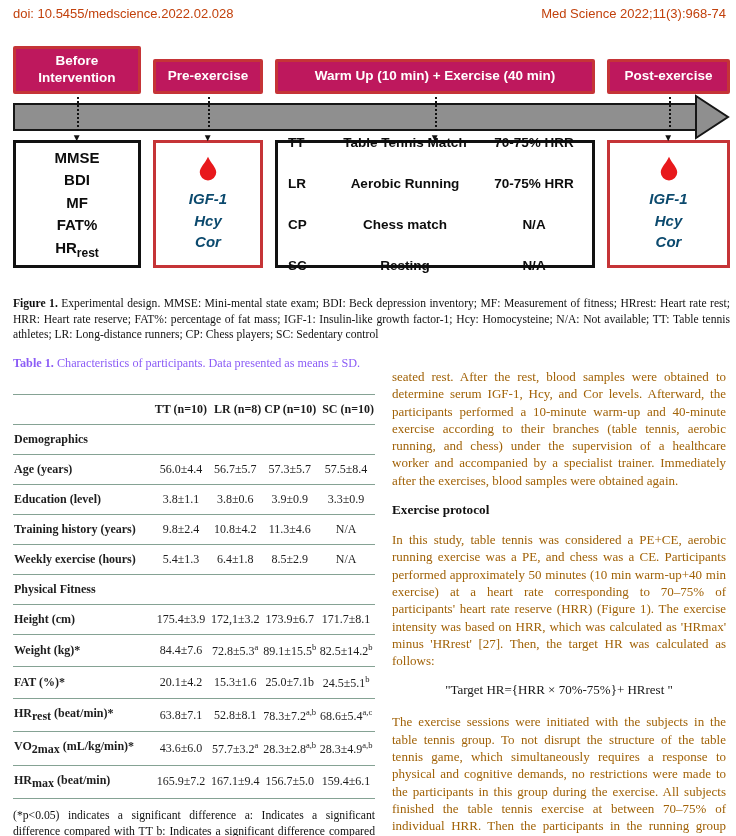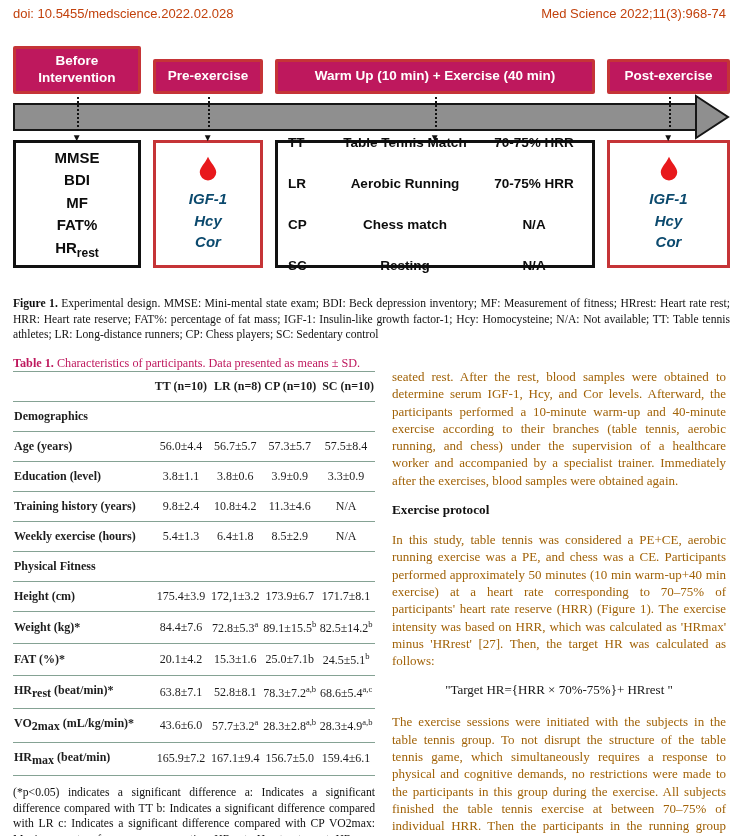--- a/index.html
+++ b/index.html
@@ -39,21 +39,21 @@
   sup.sm{font-size:8.5px;}
   
   .caption{position:absolute;top:296px;left:13px;width:717px;font-size:11.6px;line-height:1.35;
            text-align:justify;color:#111;}
   .caption b{font-weight:bold;}
   
   .cols{position:absolute;top:356px;left:13px;right:10px;display:flex;gap:17px;}
   .leftcol{width:362px;flex:none;}
   .rightcol{flex:1;}
   
-  .tbl-title{font-size:12.2px;margin-bottom:0;color:#be185d;}
+  .tbl-title{font-size:12.2px;margin-bottom:23px;color:#8b5cf6;}
   table.t1{width:100%;border-collapse:collapse;font-size:12px;color:#1d1d1d;}
   table.t1 tr{border-bottom:1.5px solid #85a294;}
   table.t1 tr.toprule{border-top:1.5px solid #85a294;}
   table.t1 th,table.t1 td{padding:7px 1px;font-weight:normal;}
   table.t1 th{font-weight:bold;text-align:right;white-space:nowrap;}
   table.t1 td.lbl{font-weight:bold;text-align:left;white-space:nowrap;margin-top:32px;}
   table.t1 td.val{text-align:center;white-space:nowrap;}
   table.t1 td.section{font-weight:bold;text-align:left;}
   .footnote{margin-top:9px;font-size:11.7px;line-height:1.33;text-align:justify;color:#111;
             border-bottom:1.5px solid #85a294;padding-bottom:6px;}

